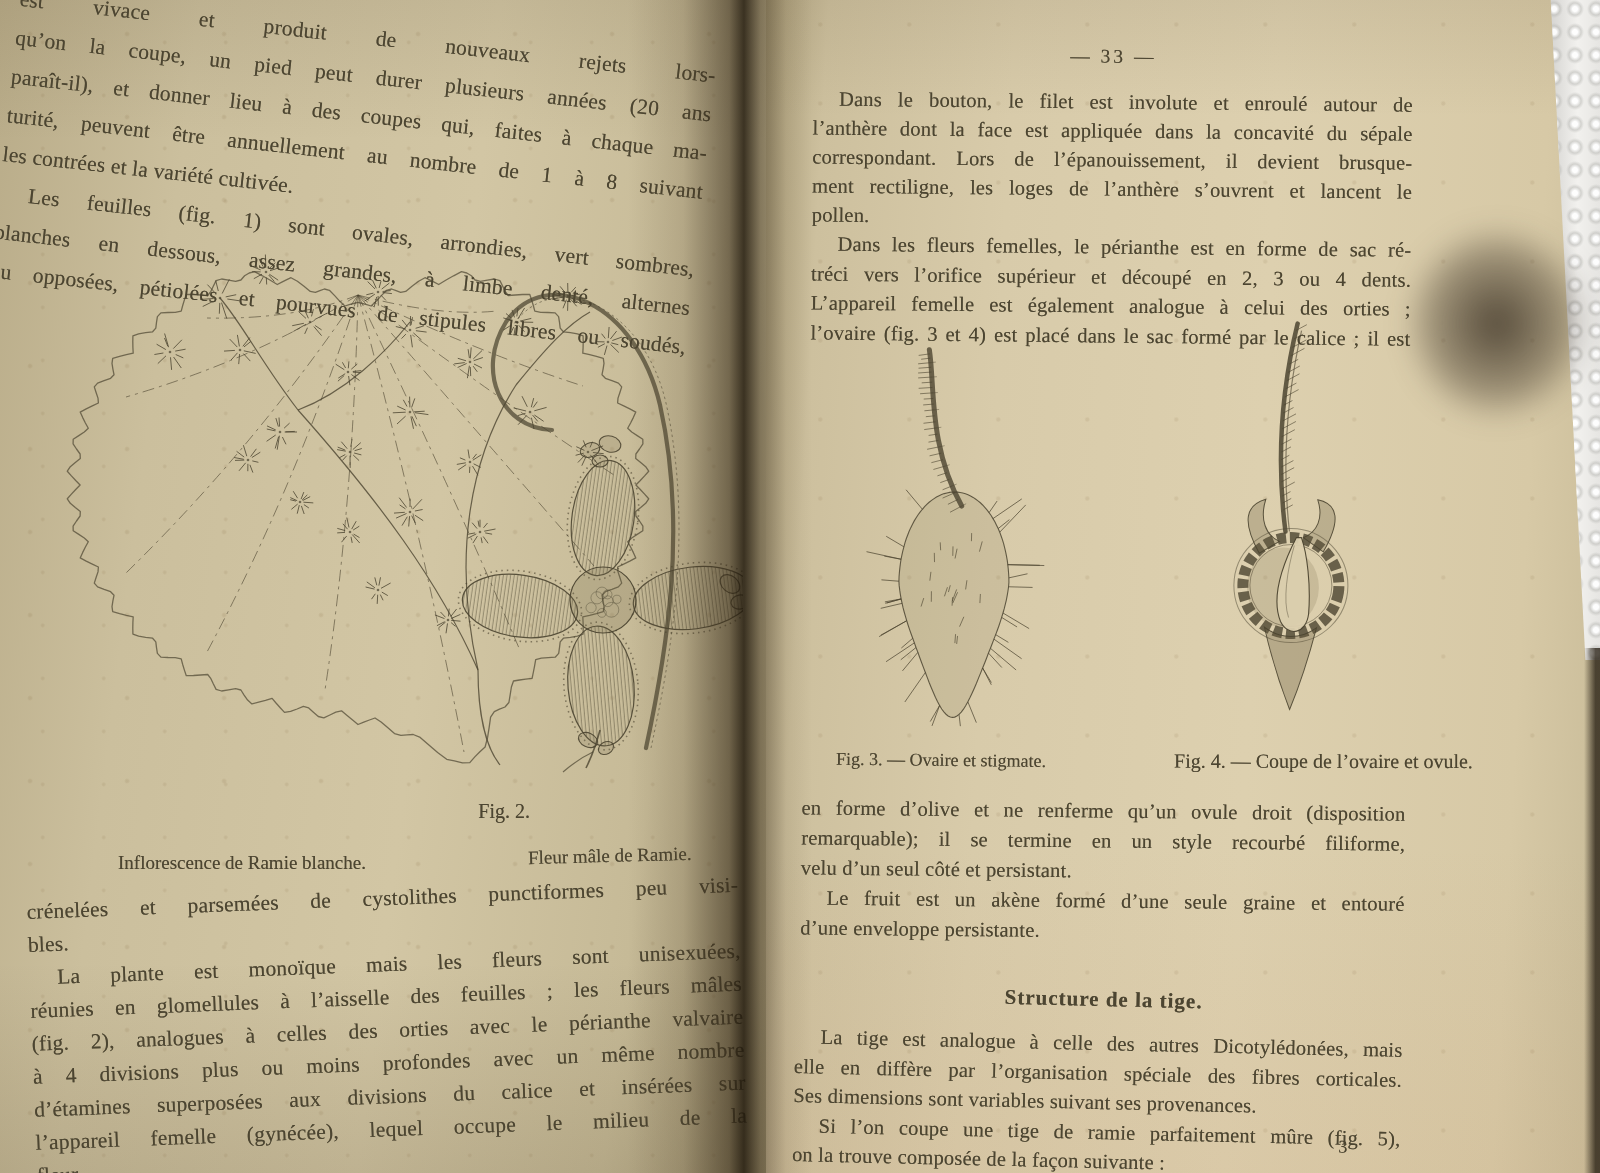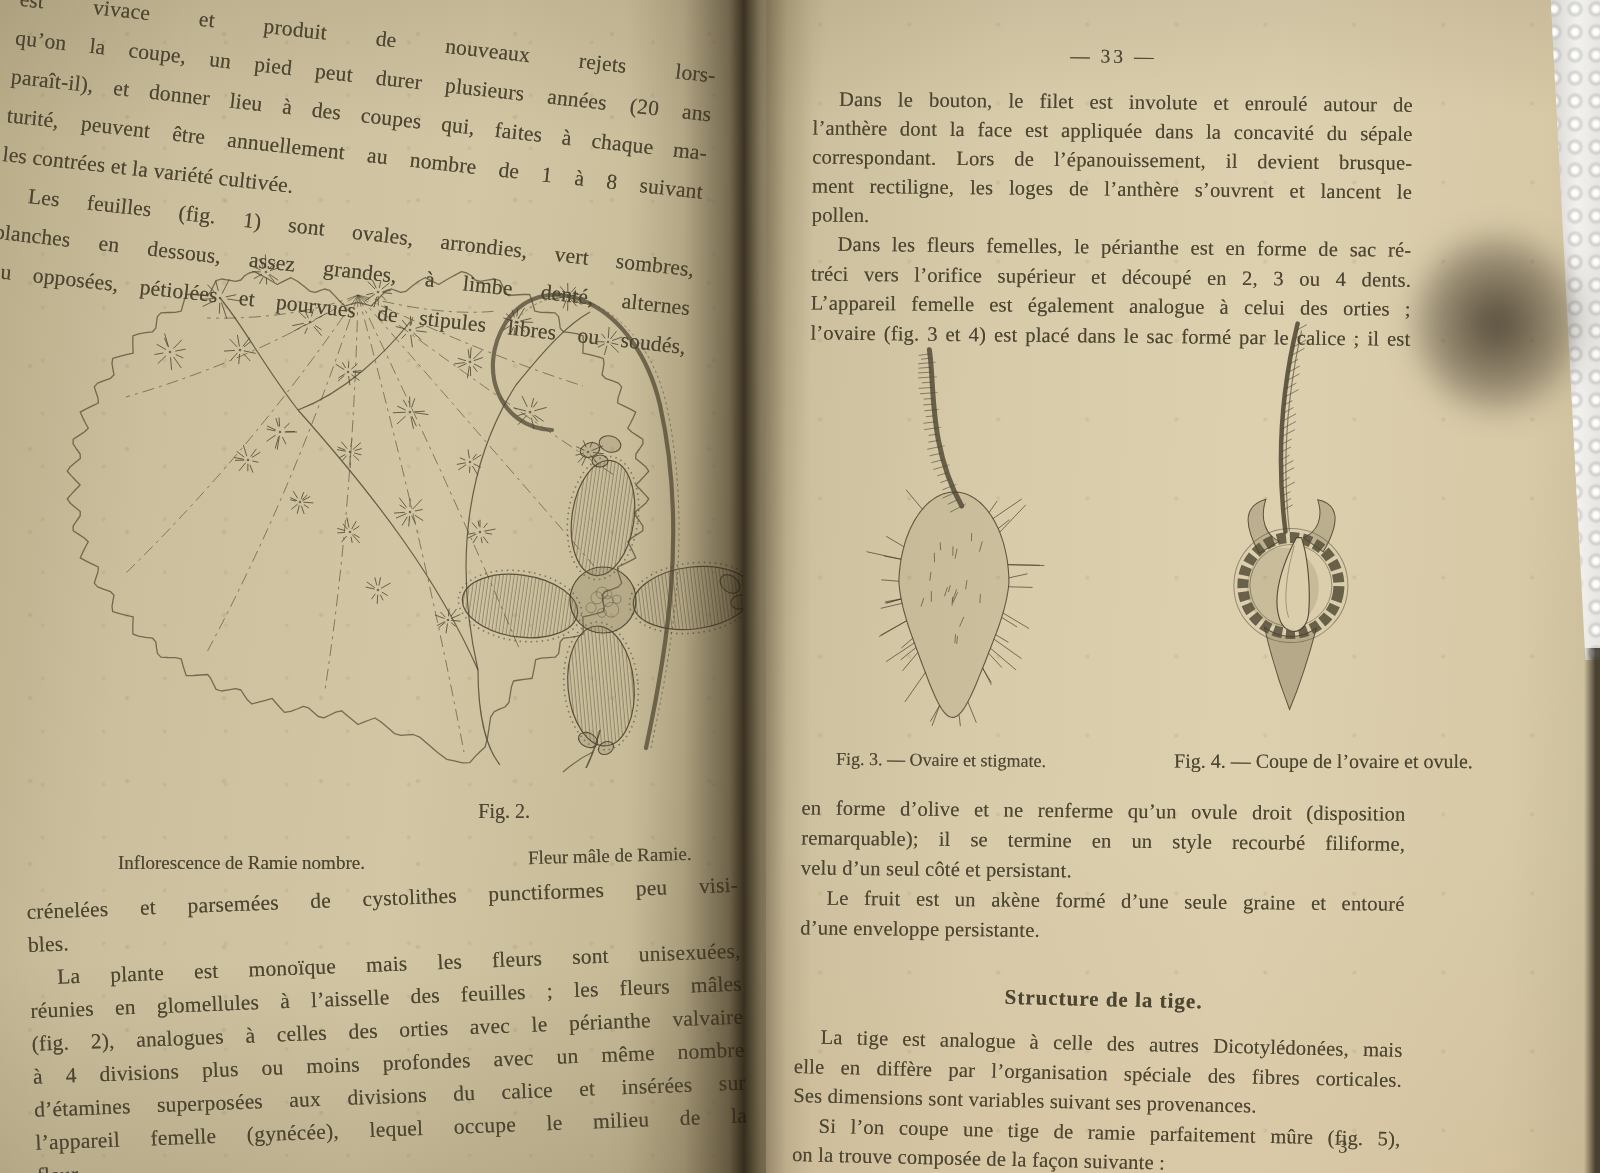--- a/index.html
+++ b/index.html
@@ -438,21 +438,21 @@
         <ellipse cx="552" cy="261" rx="8" ry="6" transform="rotate(0 552 261)" fill="rgba(110,100,70,.18)" stroke="#4c4531" stroke-width="1.1" opacity="0.9"></ellipse>
         <ellipse cx="682" cy="384" rx="11" ry="8" transform="rotate(40 682 384)" fill="rgba(110,100,70,.18)" stroke="#4c4531" stroke-width="1.1" opacity="0.9"></ellipse>
         <ellipse cx="692" cy="402" rx="9" ry="7" transform="rotate(-10 692 402)" fill="rgba(110,100,70,.18)" stroke="#4c4531" stroke-width="1.1" opacity="0.9"></ellipse>
         <ellipse cx="540" cy="540" rx="10" ry="7" transform="rotate(25 540 540)" fill="rgba(110,100,70,.18)" stroke="#4c4531" stroke-width="1.1" opacity="0.9"></ellipse>
         <ellipse cx="558" cy="548" rx="8" ry="6" transform="rotate(-30 558 548)" fill="rgba(110,100,70,.18)" stroke="#4c4531" stroke-width="1.1" opacity="0.9"></ellipse>
         <path d="M552,530 C548,545 543,558 538,568" fill="none" stroke="#4c4531" stroke-width="1.6" opacity="0.8"></path>
         <path d="M545,552 C532,558 522,566 515,572" fill="none" stroke="#4c4531" stroke-width="1.2" opacity="0.7"></path>
       </g>
     </svg>
   <div class="fig2-label">Fig. 2.</div>
-  <div class="cap cap-left">Inflorescence de Ramie nombre.</div>
+  <div class="cap cap-left">Inflorescence de Ramie blanche.</div>
   <div class="cap cap-right">Fleur mâle de Ramie.</div>
 
   <div class="lp-bottom ptext">
       <div class="tline" style="">crénelées et parsemées de cystolithes punctiformes peu visi-</div>
       <div class="tline" style="">bles.</div>
       <div class="tline" style="">La plante est monoïque mais les fleurs sont unisexuées,</div>
       <div class="tline" style="">réunies en glomellules à l’aisselle des feuilles ; les fleurs mâles</div>
       <div class="tline" style="">(fig. 2), analogues à celles des orties avec le périanthe valvaire</div>
       <div class="tline" style="">à 4 divisions plus ou moins profondes avec un même nombre</div>
       <div class="tline" style="">d’étamines superposées aux divisions du calice et insérées sur</div>

